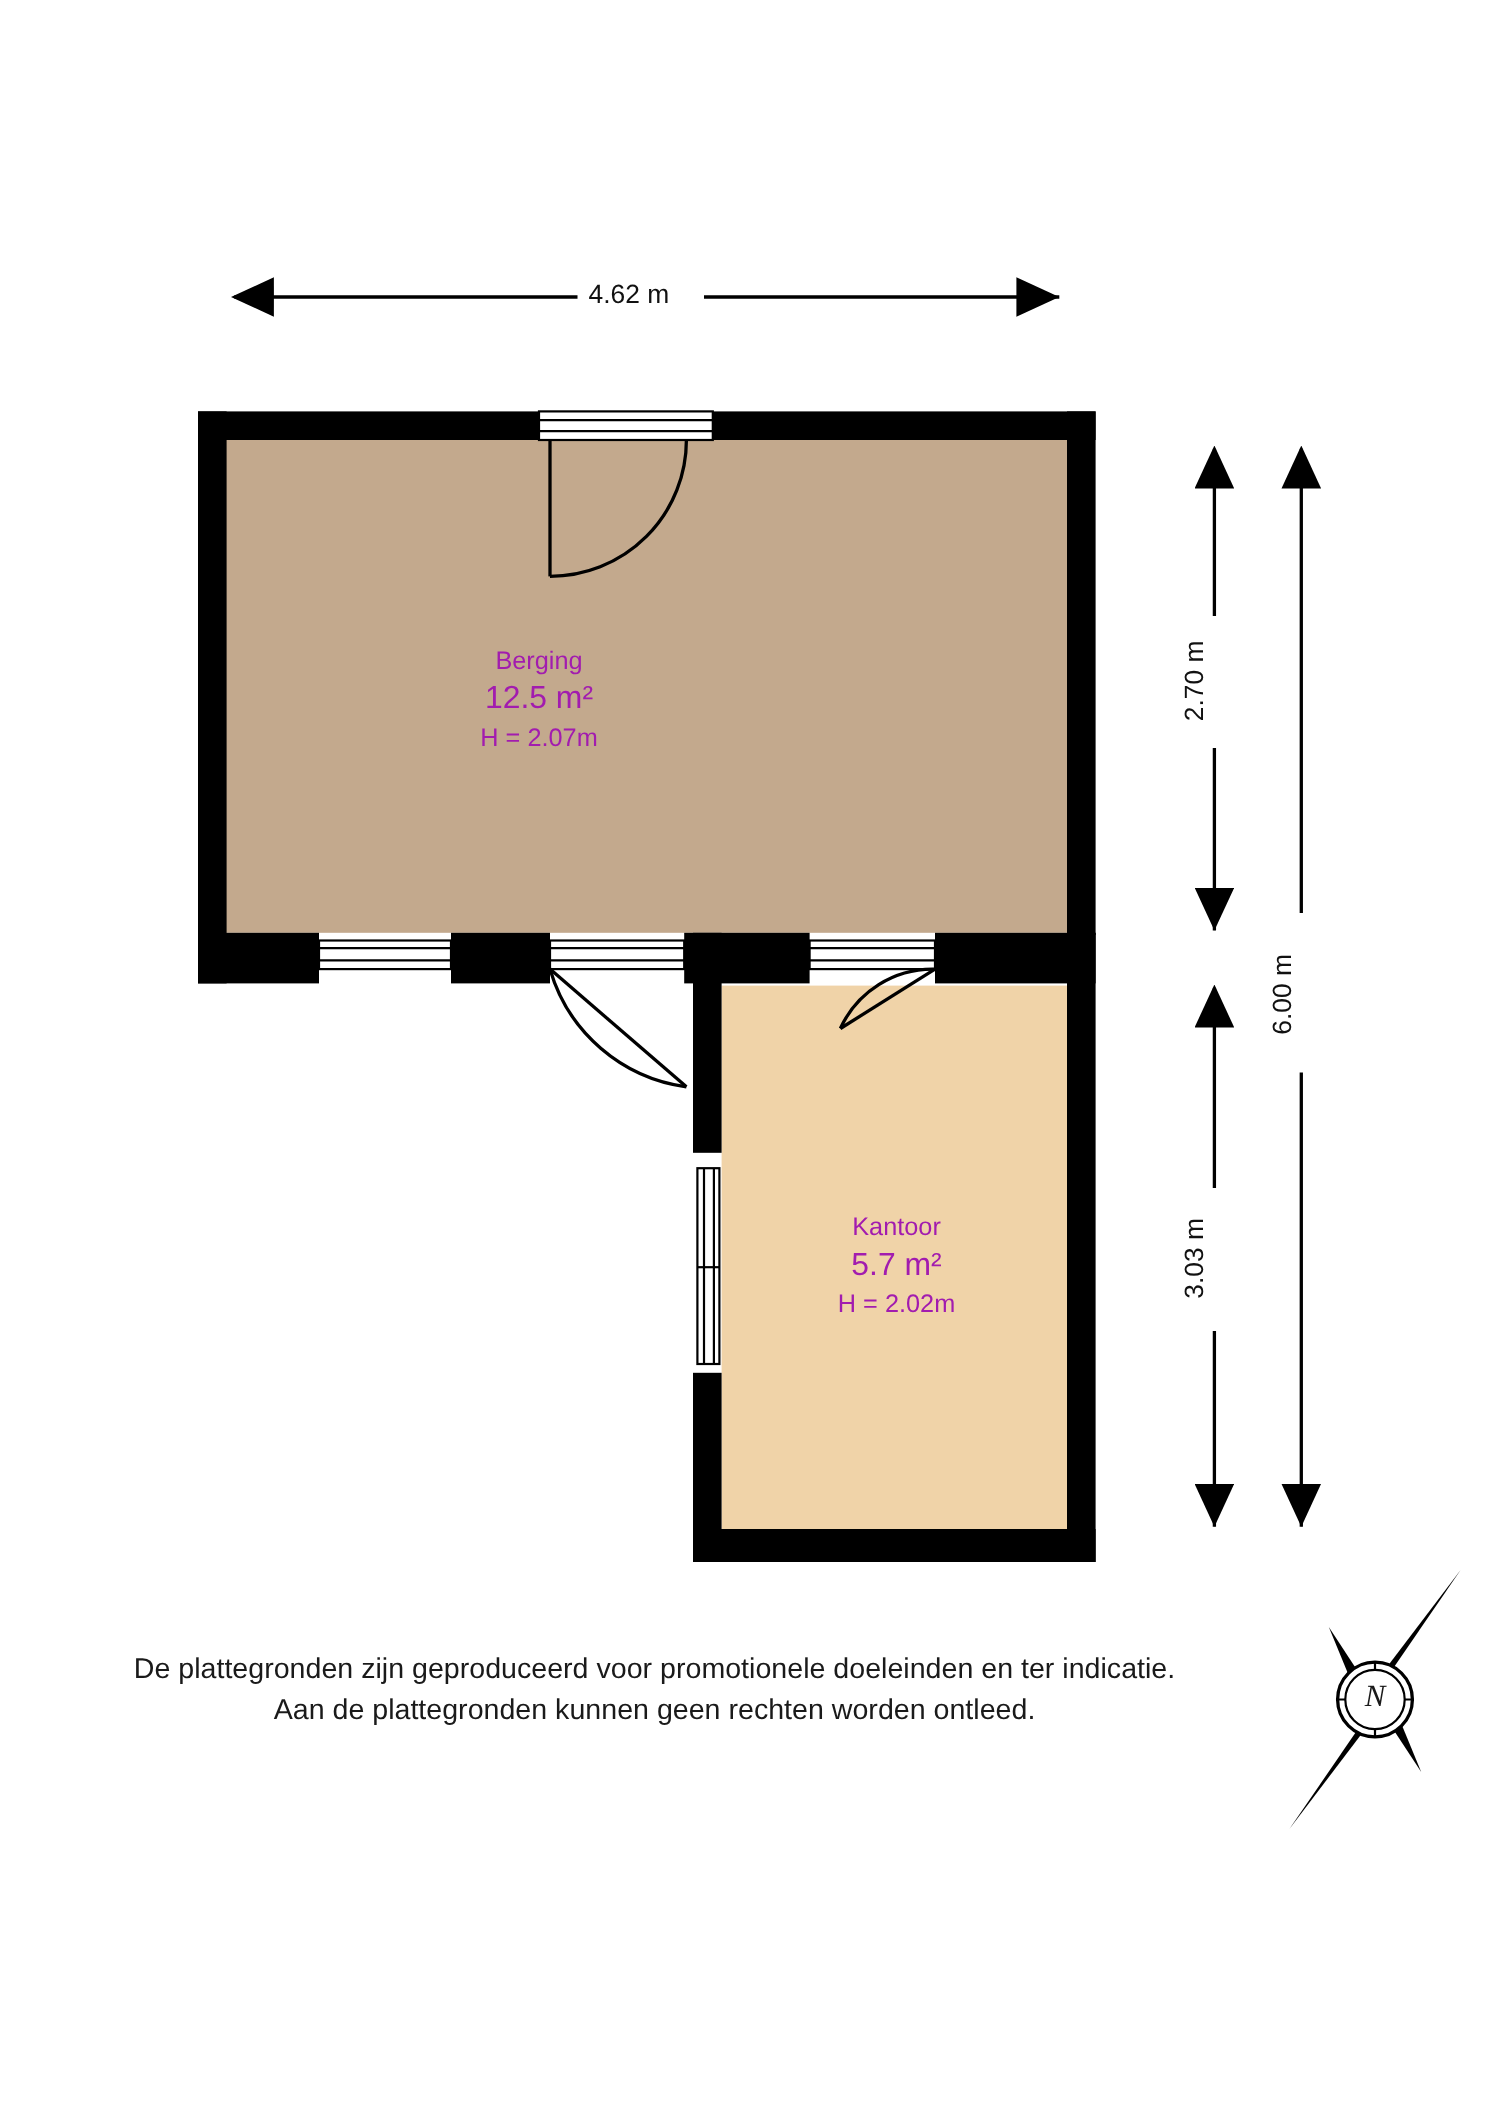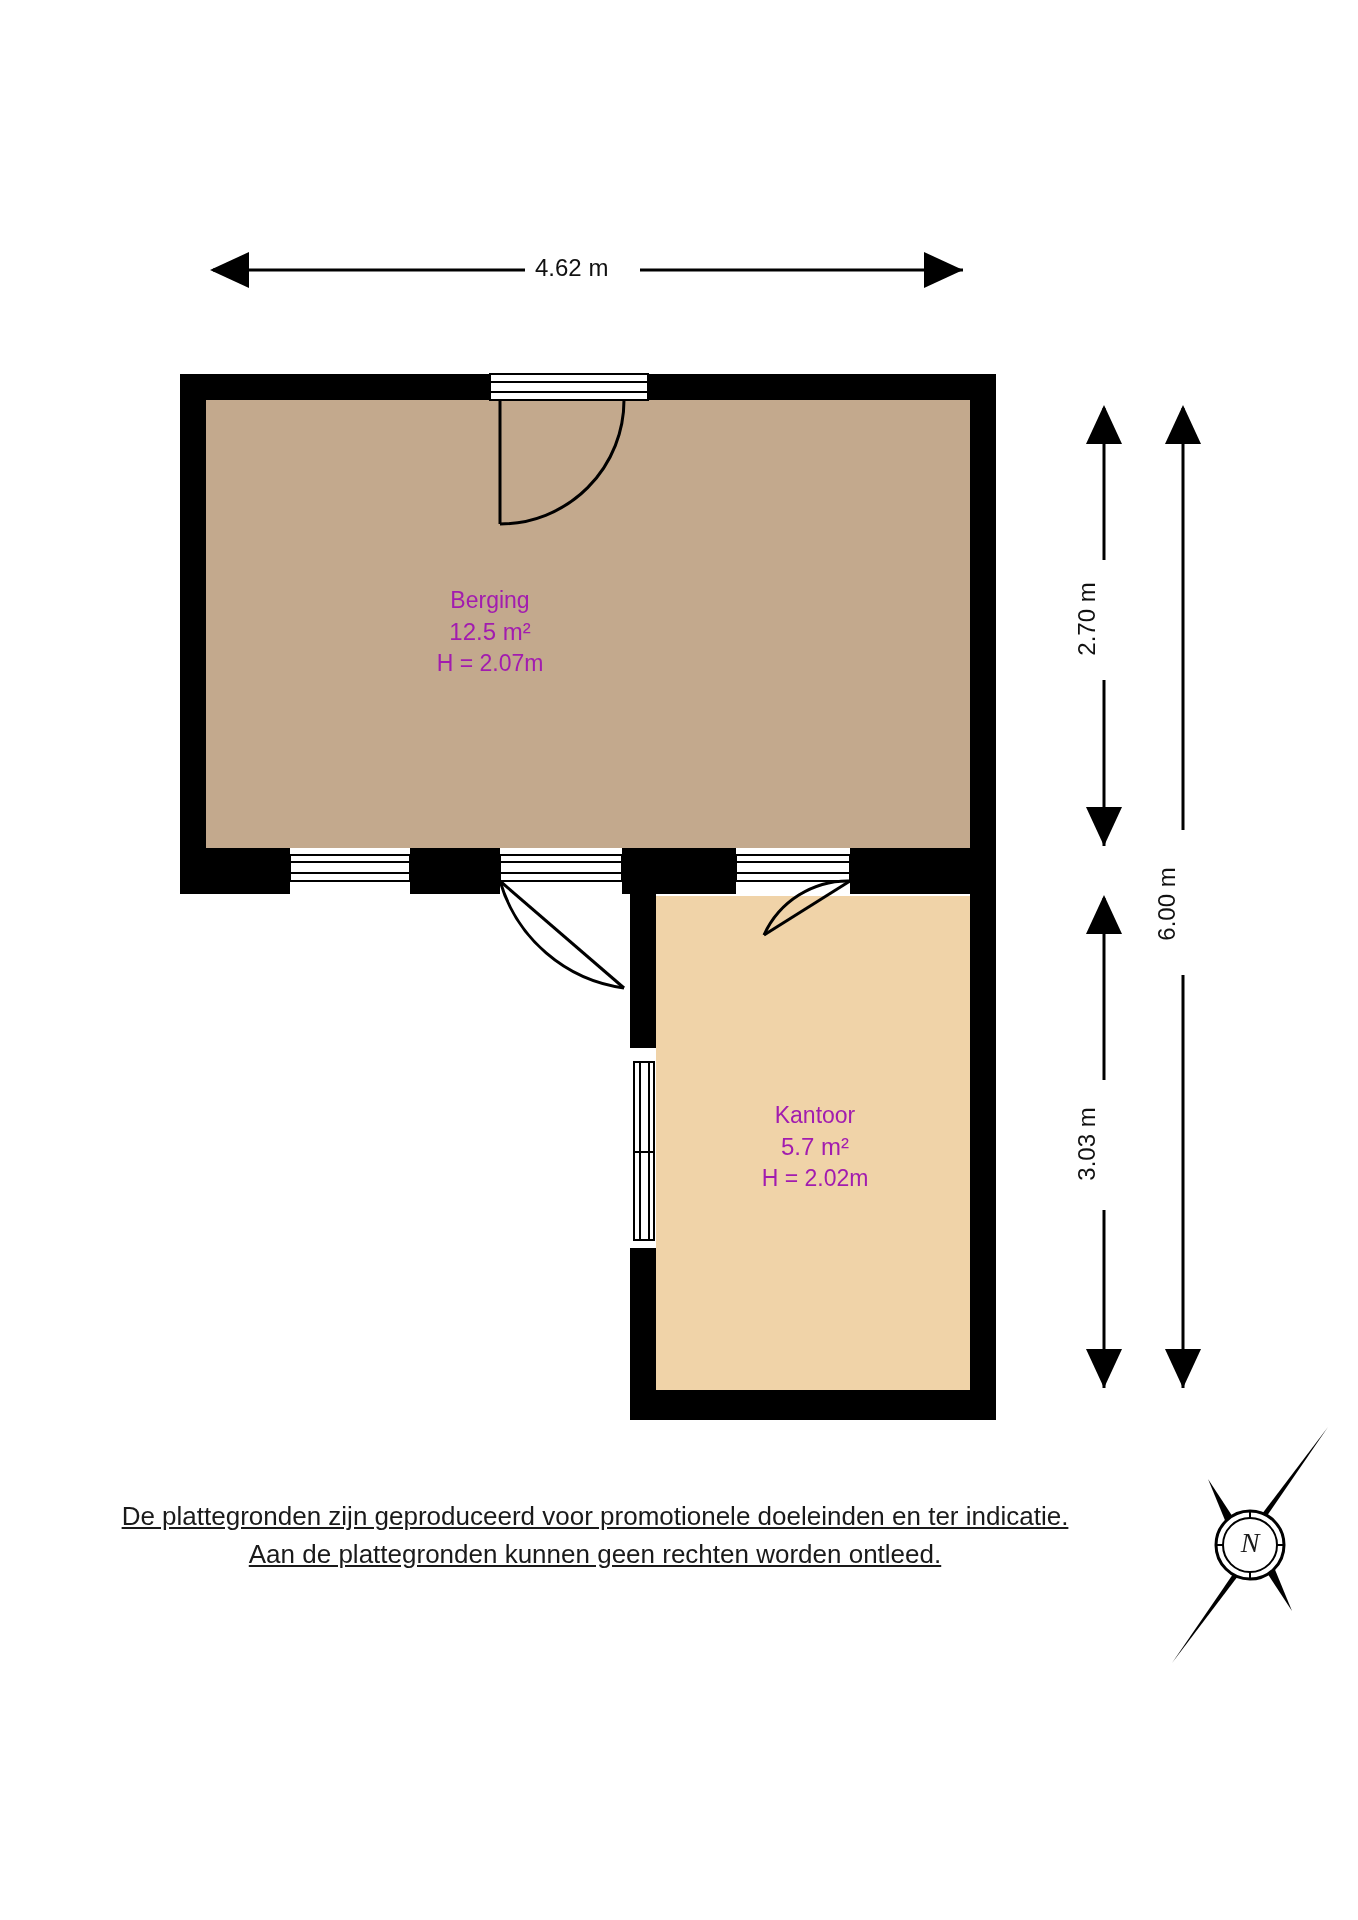--- a/index.html
+++ b/index.html
@@ -26,21 +26,21 @@
 
   .room-label {
     position: absolute;
     text-align: center;
     line-height: 1.35;
     font-size: 23px;
     color: #a21caf;
     white-space: nowrap;
   }
   .room-label .nm { display: block; font-size: 23px; }
-  .room-label .ar { display: block; font-size: 24px; }
+  .room-label .ar { display: block; font-size: 29px; }
   .room-label .ht { display: block; font-size: 23px; }
 
   
   .dim-text {
     position: absolute;
     font-size: 24px;
     color: #111111;
     white-space: nowrap;
   }
   .dim-text.vertical {
@@ -51,21 +51,21 @@
   #disclaimer {
     position: absolute;
     left: 0;
     top: 1498px;
     width: 1190px;
     text-align: center;
     font-size: 26px;
     line-height: 1.45;
     color: #1a1a1a;
   }
-  #disclaimer span { display: block; text-decoration: underline; }
+  #disclaimer span { display: block; }
 </style>
 </head>
 <body>
 
 <div id="plan">
 
   <svg width="1358" height="1920" viewBox="0 0 1358 1920" style="position:absolute;left:0;top:0;">
 
     <rect x="202" y="392" width="772" height="456" fill="#c3a98d"></rect>
 

